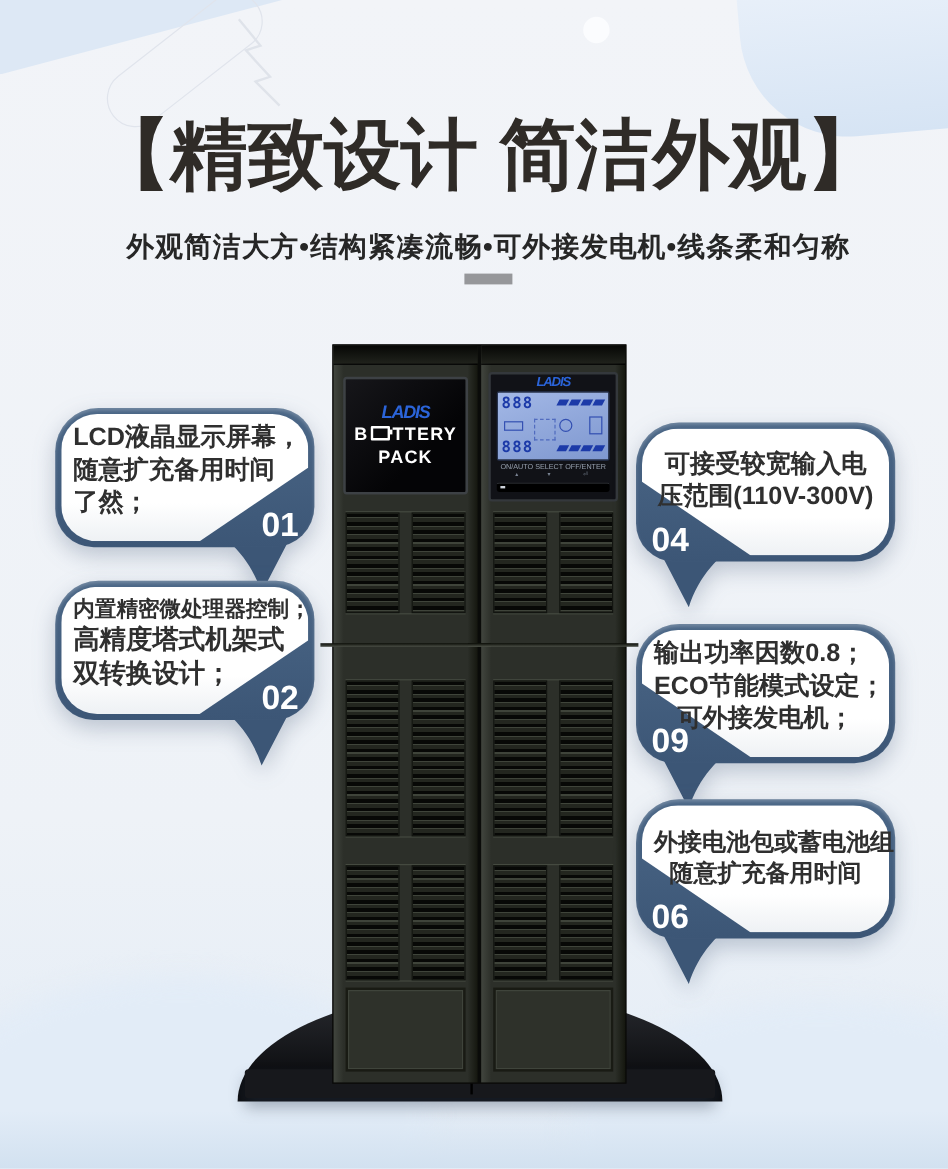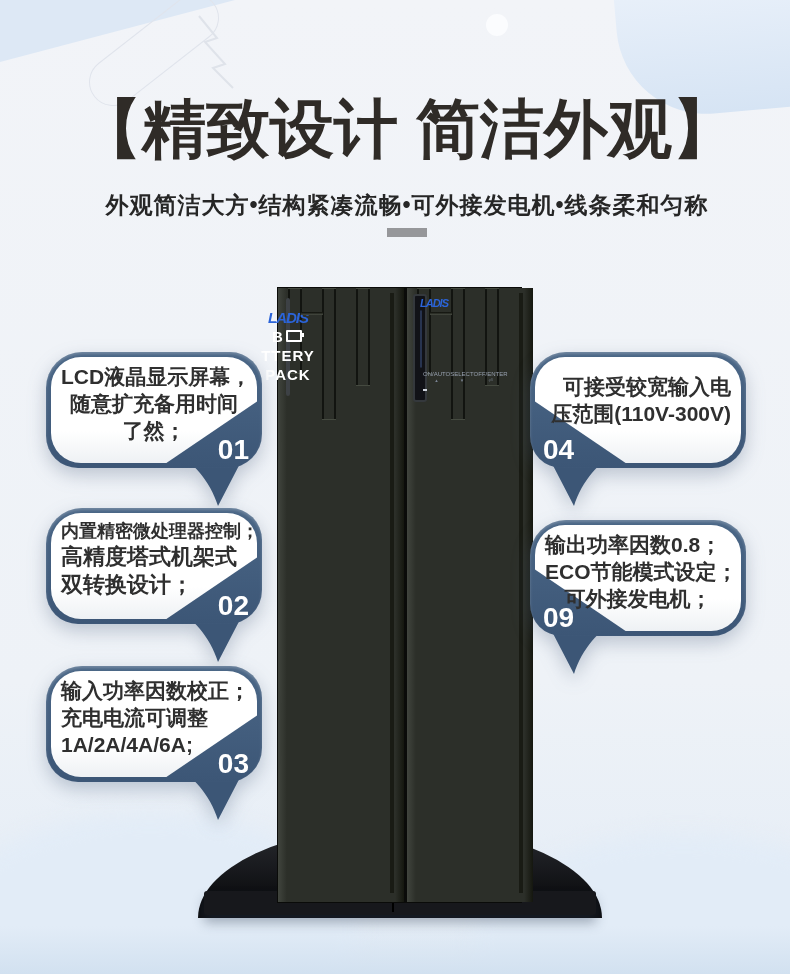--- a/index.html
+++ b/index.html
@@ -32,21 +32,21 @@
     width:40px;height:9px;background:#96979a;}
   
   .base-dome{position:absolute;left:198px;top:826px;width:404px;height:92px;
     background:linear-gradient(180deg,#2a2c31,#0d0e11 75%);
     border-radius:200px 200px 0 0 / 92px 92px 0 0;z-index:1;}
   .base-bar{position:absolute;left:204px;top:891px;width:392px;height:24px;background:#17181c;
     border-radius:3px;box-shadow:0 8px 12px rgba(40,55,75,.35);z-index:2;}
   .base-bar .groove{position:absolute;top:3px;left:48%;width:2px;height:18px;background:#000;}
   .towers{position:absolute;left:277px;top:287px;width:245px;height:616px;display:flex;gap:3px;
     background:#0a0b09;border:1px solid #0a0b09;box-sizing:border-box;z-index:3;}
-  .tower{flex:1;display:flex;flex-direction:row;
+  .tower{flex:1;display:flex;flex-direction:column;
     background:linear-gradient(90deg,#41453e 0%,#2c2f29 7%,#2c2f29 93%,#15170f 100%);}
   .cap{height:15px;background:linear-gradient(180deg,#060705,#20221c);border-bottom:1px solid #000;}
   .head{height:122px;position:relative;}
   .blk-panel{position:absolute;left:8px;right:8px;top:10px;bottom:14px;
     background:linear-gradient(135deg,#16161a,#040406 65%);
     border:2px solid #3d4145;border-radius:3px;
     display:flex;flex-direction:column;align-items:center;justify-content:center;}
   .logo{font-style:italic;font-weight:bold;color:#2b64d9;letter-spacing:-1px;}
   .blk-panel .logo{font-size:15px;margin-bottom:2px;}
   .bp-label{color:#fff;font-weight:bold;font-size:15px;letter-spacing:1px;line-height:1.25;text-align:center;}
@@ -94,24 +94,24 @@
     border-radius:36px 32px 34px 32px;box-shadow:inset 0 2px 3px rgba(255,255,255,.22);}
   .inner{position:absolute;inset:5px;background:linear-gradient(180deg,#ffffff 70%,#eef1f4);
     border-radius:30px;}
   .callout.left .inner{clip-path:polygon(0 0,100% 0,100% 42%,56% 100%,0 100%);}
   .callout.right .inner{clip-path:polygon(0 0,100% 0,100% 100%,44% 100%,0 42%);}
   .num{position:absolute;font-size:28px;font-weight:bold;color:#fff;z-index:2;}
   .callout.left .num{right:13px;bottom:2px;}
   .callout.right .num{left:13px;bottom:2px;}
   .ctext{position:absolute;left:15px;right:15px;top:12px;z-index:1;
     font-size:21px;font-weight:bold;color:#2f2f2f;line-height:1.28;white-space:nowrap;}
-  .c01{left:46px;top:352px;text-align:center;} .c02{left:46px;top:508px;border-radius:14px;} .c03{left:46px;top:666px;}
+  .c01{left:46px;top:340px;} .c02{left:46px;top:484px;border-radius:14px;} .c03{left:46px;top:666px;}
   .c04{left:530px;top:352px;} .c05{left:530px;top:508px;margin-top:12px;} .c06{left:530px;top:666px;}
   .c02 .l0{font-size:18px;} .c02 .l1,.c02 .l2{font-size:22px;}
-  .c04 .ctext{text-align:right;top:22px;}
+  .c04 .ctext{text-align:center;top:22px;}
   .c05 .l2{text-align:center;}
   .c06 .ctext{text-align:center;top:24px;font-size:20px;}
 </style>
 </head>
 <body>
 
 <div class="page">
 
   <div class="decor-tl"></div>
   <div class="decor-capsule"></div>
@@ -235,33 +235,20 @@
     <div class="shape"></div>
     <div class="inner"></div>
     <div class="ctext">
       <div class="l0">内置精密微处理器控制；</div>
       <div class="l1">高精度塔式机架式</div>
       <div class="l2">双转换设计；</div>
     </div>
     <div class="num">02</div>
   </div>
 
-  <div class="callout left c03">
-    <svg class="tail" viewBox="0 0 74 58">
-        <path d="M2,2 C26,14 50,12 72,2 L44,56 C36,30 18,12 2,2 Z" fill="#3c5676"></path>
-      </svg>
-    <div class="shape"></div>
-    <div class="inner"></div>
-    <div class="ctext">
-      <div class="l0">输入功率因数校正；</div>
-      <div class="l1">充电电流可调整</div>
-      <div class="l2">1A/2A/4A/6A;</div>
-    </div>
-    <div class="num">03</div>
-  </div>
 
   <div class="callout right c04">
     <svg class="tail" viewBox="0 0 74 58">
         <path d="M2,2 C26,14 50,12 72,2 L44,56 C36,30 18,12 2,2 Z" fill="#3c5676"></path>
       </svg>
     <div class="shape"></div>
     <div class="inner"></div>
     <div class="ctext">
       <div class="l0">可接受较宽输入电</div>
       <div class="l1">压范围(110V-300V)</div>
@@ -276,14 +263,26 @@
     <div class="shape"></div>
     <div class="inner"></div>
     <div class="ctext">
       <div class="l0">输出功率因数0.8；</div>
       <div class="l1">ECO节能模式设定；</div>
       <div class="l2">可外接发电机；</div>
     </div>
     <div class="num">09</div>
   </div>
 
+  <div class="callout right c06">
+    <svg class="tail" viewBox="0 0 74 58">
+        <path d="M2,2 C26,14 50,12 72,2 L44,56 C36,30 18,12 2,2 Z" fill="#3c5676"></path>
+      </svg>
+    <div class="shape"></div>
+    <div class="inner"></div>
+    <div class="ctext">
+      <div class="l0">外接电池包或蓄电池组</div>
+      <div class="l1">随意扩充备用时间</div>
+    </div>
+    <div class="num">06</div>
+  </div>
 
 </div>
 
 </body></html>

